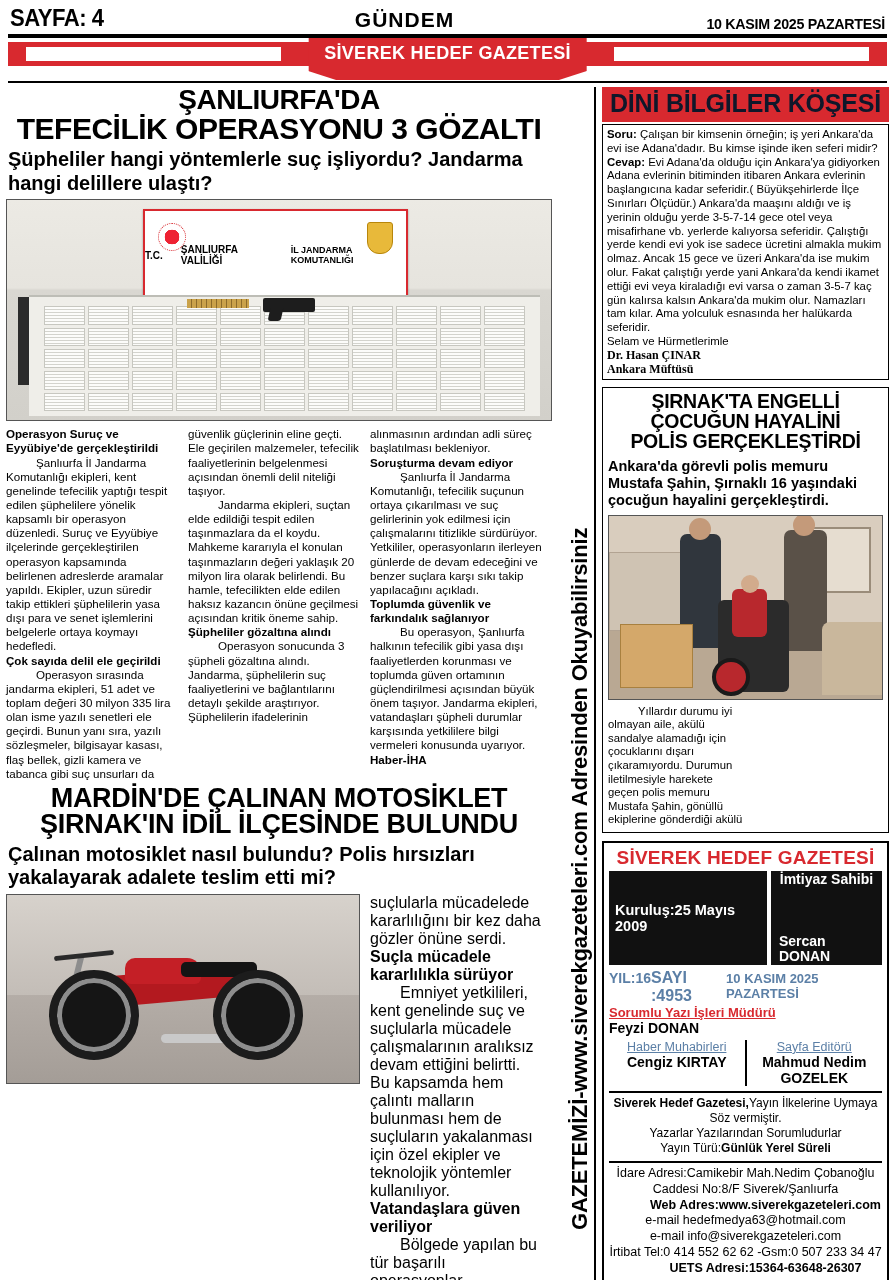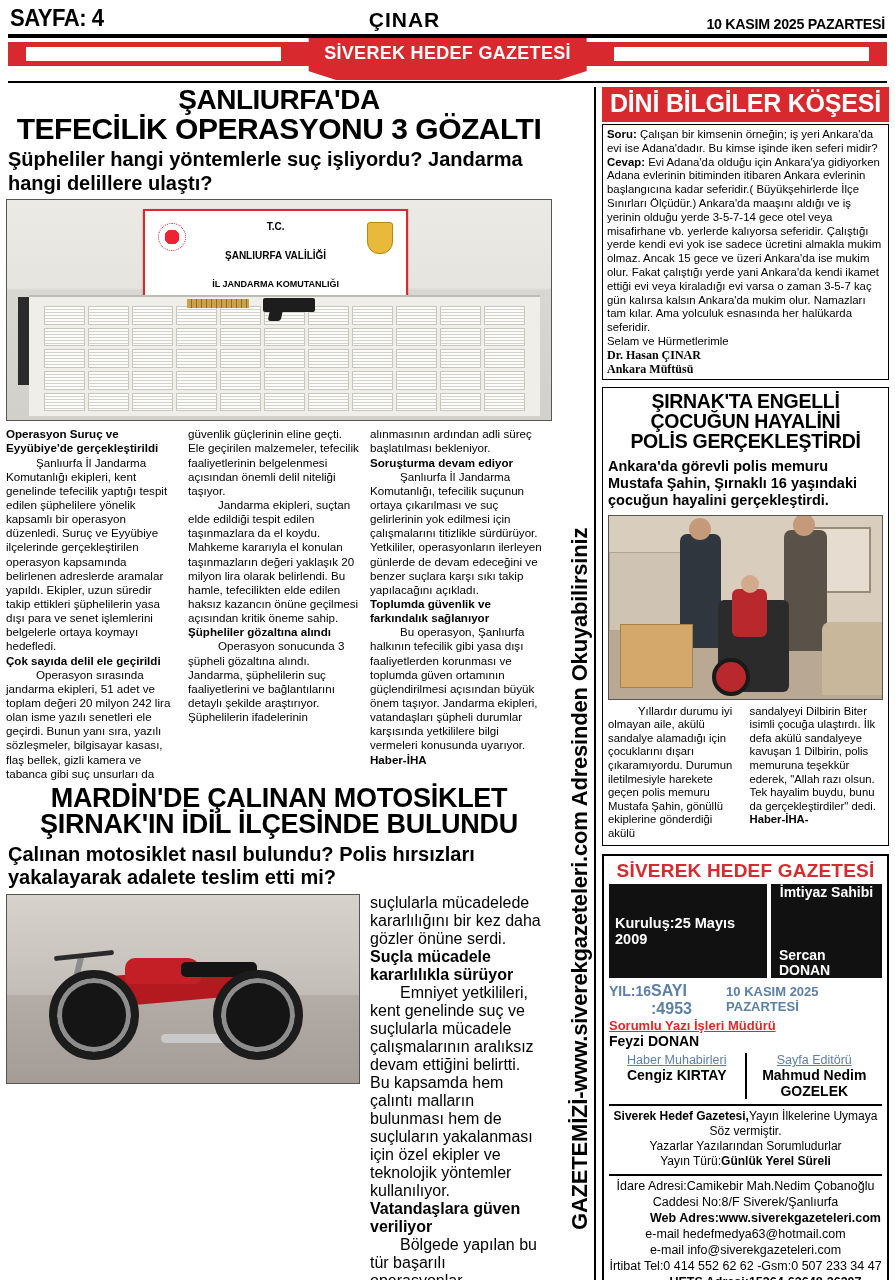--- a/index.html
+++ b/index.html
@@ -44,21 +44,21 @@
   .hl-main .l1{font-size:28px;display:block;}
   .hl-main .l2{font-size:30px;display:block;margin-top:1px;}
   .subhl{font-size:20px;font-weight:bold;line-height:1.18;margin:5px 2px 4px 2px;}
 
   .photo{width:100%;background:#cfcfcf;border:1px solid #555;box-sizing:border-box;position:relative;overflow:hidden;}
 
   
   .jandarma-scene{position:relative;width:100%;height:100%;background:linear-gradient(#e9e9e4 0%,#dcdcd6 38%,#cfcfc8 39%,#cbcbc4 100%);}
   .jscene-wall{position:absolute;inset:0;background:linear-gradient(180deg,#eceae4 0%,#e6e4de 40%,#d9d7d1 41%,#d2d0ca 100%);}
   .jscene-darkl{position:absolute;left:2%;top:44%;width:16%;height:40%;background:#2b2b2b;}
-  .jscene-sign{position:absolute;left:25%;top:4%;width:48%;height:40%;background:#fff;border:2px solid #d8292f;box-shadow:0 1px 2px rgba(0,0,0,.35);display:flex;flex-direction:column;align-items:center;justify-content:center;gap:18px;}
+  .jscene-sign{position:absolute;left:25%;top:4%;width:48%;height:40%;background:#fff;border:2px solid #d8292f;box-shadow:0 1px 2px rgba(0,0,0,.35);display:flex;flex-direction:row;align-items:center;justify-content:center;gap:18px;}
   .jscene-sign .sg1{font-size:10px;font-weight:bold;}
   .jscene-sign .sg2{font-size:10px;font-weight:bold;}
   .jscene-sign .sg3{font-size:9px;font-weight:bold;}
   .jscene-emb{position:absolute;left:5%;top:14%;width:26px;height:26px;border-radius:50%;background:radial-gradient(circle,#e23 0 40%,#fff 41% 100%);border:1px dotted #d8292f;}
   .jscene-crest{position:absolute;right:5%;top:12%;width:24px;height:30px;background:#e8b93a;border-radius:3px 3px 12px 12px;border:1px solid #b8860b;}
   .jscene-table{position:absolute;left:4%;right:2%;top:43%;bottom:2%;background:#efeee9;border-top:2px solid #bdbdb6;}
   .jscene-docs{position:absolute;left:3%;right:3%;top:8%;bottom:4%;display:grid;grid-template-columns:repeat(11,1fr);gap:3px;}
   .jscene-docs i{display:block;background:repeating-linear-gradient(180deg,#fcfcfa 0 2px,#d3d3cd 2px 3px);border:1px solid #c7c7c0;}
   .jscene-gun{position:absolute;left:47%;top:44.5%;width:52px;height:14px;background:#1d1d1d;border-radius:2px;}
   .jscene-gun:after{content:"";position:absolute;left:6px;top:10px;width:13px;height:13px;background:#1d1d1d;border-radius:0 0 3px 3px;transform:skewX(-12deg);}
@@ -89,21 +89,21 @@
   .mb-fork{position:absolute;left:8%;top:4%;width:6px;height:62%;background:#8d8d8d;transform:rotate(14deg);}
   .mb-bar{position:absolute;left:2%;top:2%;width:60px;height:5px;background:#2a2a2a;border-radius:3px;transform:rotate(-6deg);}
   .mb-exh{position:absolute;left:44%;bottom:16%;width:46%;height:9px;background:#c9c9c9;border-radius:5px;}
   .vtext2{
     position:absolute;top:840px;left:-262px;width:580px;
     transform:rotate(-90deg);transform-origin:center;
     font-size:22px;font-weight:bold;letter-spacing:-.2px;white-space:nowrap;text-align:center;
   }
 
   
-  .dini-head{background:#d8292f;color:#ffffff;text-align:center;font-size:25px;font-weight:bold;padding:2px 0 4px 0;letter-spacing:-.2px;}
+  .dini-head{background:#d8292f;color:#0f172a;text-align:center;font-size:25px;font-weight:bold;padding:2px 0 4px 0;letter-spacing:-.2px;}
   .dini-box{border:1px solid #000;padding:3px 4px;margin-top:2px;}
   .dini-body{font-size:11.4px;line-height:1.21;}
   .dini-body b{font-weight:bold;}
   .sig{font-family:"Liberation Serif","DejaVu Serif",serif;font-weight:bold;font-size:12px;line-height:1.15;}
 
   .sirnak-box{border:1px solid #000;margin-top:7px;padding:4px 5px 5px 5px;}
   .sirnak-hl{text-align:center;font-weight:bold;font-size:19.5px;line-height:1.02;letter-spacing:-.3px;}
   .sirnak-lead{font-size:14.5px;font-weight:bold;line-height:1.17;margin-top:6px;}
   .sirnak-cols{display:flex;gap:8px;margin-top:5px;}
   .sirnak-cols .c{width:50%;font-size:11.3px;line-height:1.2;}
@@ -152,21 +152,21 @@
   .abone-l{font-size:11.5px;line-height:1.32;}
   .tasarim{font-family:"Liberation Serif","DejaVu Serif",serif;font-size:15px;line-height:1.28;text-align:center;font-weight:bold;}
 </style>
 </head>
 <body>
 
 <div class="page">
 
   <div class="topbar">
     <div class="pageno">SAYFA: 4</div>
-    <div class="section">ÇINAR</div>
+    <div class="section">GÜNDEM</div>
     <div class="dateline">10 KASIM 2025 PAZARTESİ</div>
   </div>
   <div class="rule-thick"></div>
 
   <div class="redstrip">
     <div class="band"></div>
     <div class="inner-left"></div>
     <div class="inner-right"></div>
     <div class="tabname">SİVEREK HEDEF GAZETESİ</div>
   </div>
@@ -256,21 +256,21 @@
             <div class="jscene-ammo"></div>
             <div class="jscene-gun"></div>
           </div>
         </div>
 
         <div class="cols3">
           <div class="c">
             <p class="sh">Operasyon Suruç ve Eyyübiye'de gerçekleştirildi</p>
             <p class="ind">Şanlıurfa İl Jandarma Komutanlığı ekipleri, kent genelinde tefecilik yaptığı tespit edilen şüphelilere yönelik kapsamlı bir operasyon düzenledi. Suruç ve Eyyübiye ilçelerinde gerçekleştirilen operasyon kapsamında belirlenen adreslerde aramalar yapıldı. Ekipler, uzun süredir takip ettikleri şüphelilerin yasa dışı para ve senet işlemlerini belgelerle ortaya koymayı hedefledi.</p>
             <p class="sh">Çok sayıda delil ele geçirildi</p>
-            <p class="ind">Operasyon sırasında jandarma ekipleri, 51 adet ve toplam değeri 20 milyon 242 lira olan isme yazılı senetleri ele geçirdi. Bunun yanı sıra, yazılı sözleşmeler, bilgisayar kasası, flaş bellek, gizli kamera ve tabanca gibi suç unsurları da</p>
+            <p class="ind">Operasyon sırasında jandarma ekipleri, 51 adet ve toplam değeri 30 milyon 335 lira olan isme yazılı senetleri ele geçirdi. Bunun yanı sıra, yazılı sözleşmeler, bilgisayar kasası, flaş bellek, gizli kamera ve tabanca gibi suç unsurları da</p>
           </div>
           <div class="c">
             <p>güvenlik güçlerinin eline geçti. Ele geçirilen malzemeler, tefecilik faaliyetlerinin belgelenmesi açısından önemli delil niteliği taşıyor.</p>
             <p class="ind">Jandarma ekipleri, suçtan elde edildiği tespit edilen taşınmazlara da el koydu. Mahkeme kararıyla el konulan taşınmazların değeri yaklaşık 20 milyon lira olarak belirlendi. Bu hamle, tefecilikten elde edilen haksız kazancın önüne geçilmesi açısından kritik öneme sahip.</p>
             <p class="sh">Şüpheliler gözaltına alındı</p>
             <p class="ind">Operasyon sonucunda 3 şüpheli gözaltına alındı. Jandarma, şüphelilerin suç faaliyetlerini ve bağlantılarını detaylı şekilde araştırıyor. Şüphelilerin ifadelerinin</p>
           </div>
           <div class="c">
             <p>alınmasının ardından adli süreç başlatılması bekleniyor.</p>
             <p class="sh">Soruşturma devam ediyor</p>
@@ -355,23 +355,20 @@
             <div class="rs-chair"></div>
             <div class="rs-kid"></div>
             <div class="rs-box"></div>
           </div>
         </div>
 
         <div class="sirnak-cols">
           <div class="c">
             <p class="ind">Yıllardır durumu iyi olmayan aile, akülü sandalye alamadığı için çocuklarını dışarı çıkaramıyordu. Durumun iletilmesiyle harekete geçen polis memuru Mustafa Şahin, gönüllü ekiplerine gönderdiği akülü</p>
           </div>
-          <div class="c">
-            <p><span>sandalyeyi Dilbirin Biter isimli çocuğa ulaştırdı. İlk defa akülü sandalyeye kavuşan 1 Dilbirin, polis memuruna teşekkür ederek, "Allah razı olsun. Tek hayalim buydu, bunu da gerçekleştirdiler" dedi.</span>  <b>Haber-İHA-</b></p>
-          </div>
         </div>
       </div>
 
       <div class="imprint">
         <div class="imp-title">SİVEREK HEDEF GAZETESİ</div>
 
         <div class="imp-row1">
           <div class="imp-black">Kuruluş:25 Mayıs 2009</div>
           <div class="imp-black two">
             <span>İmtiyaz Sahibi</span>

